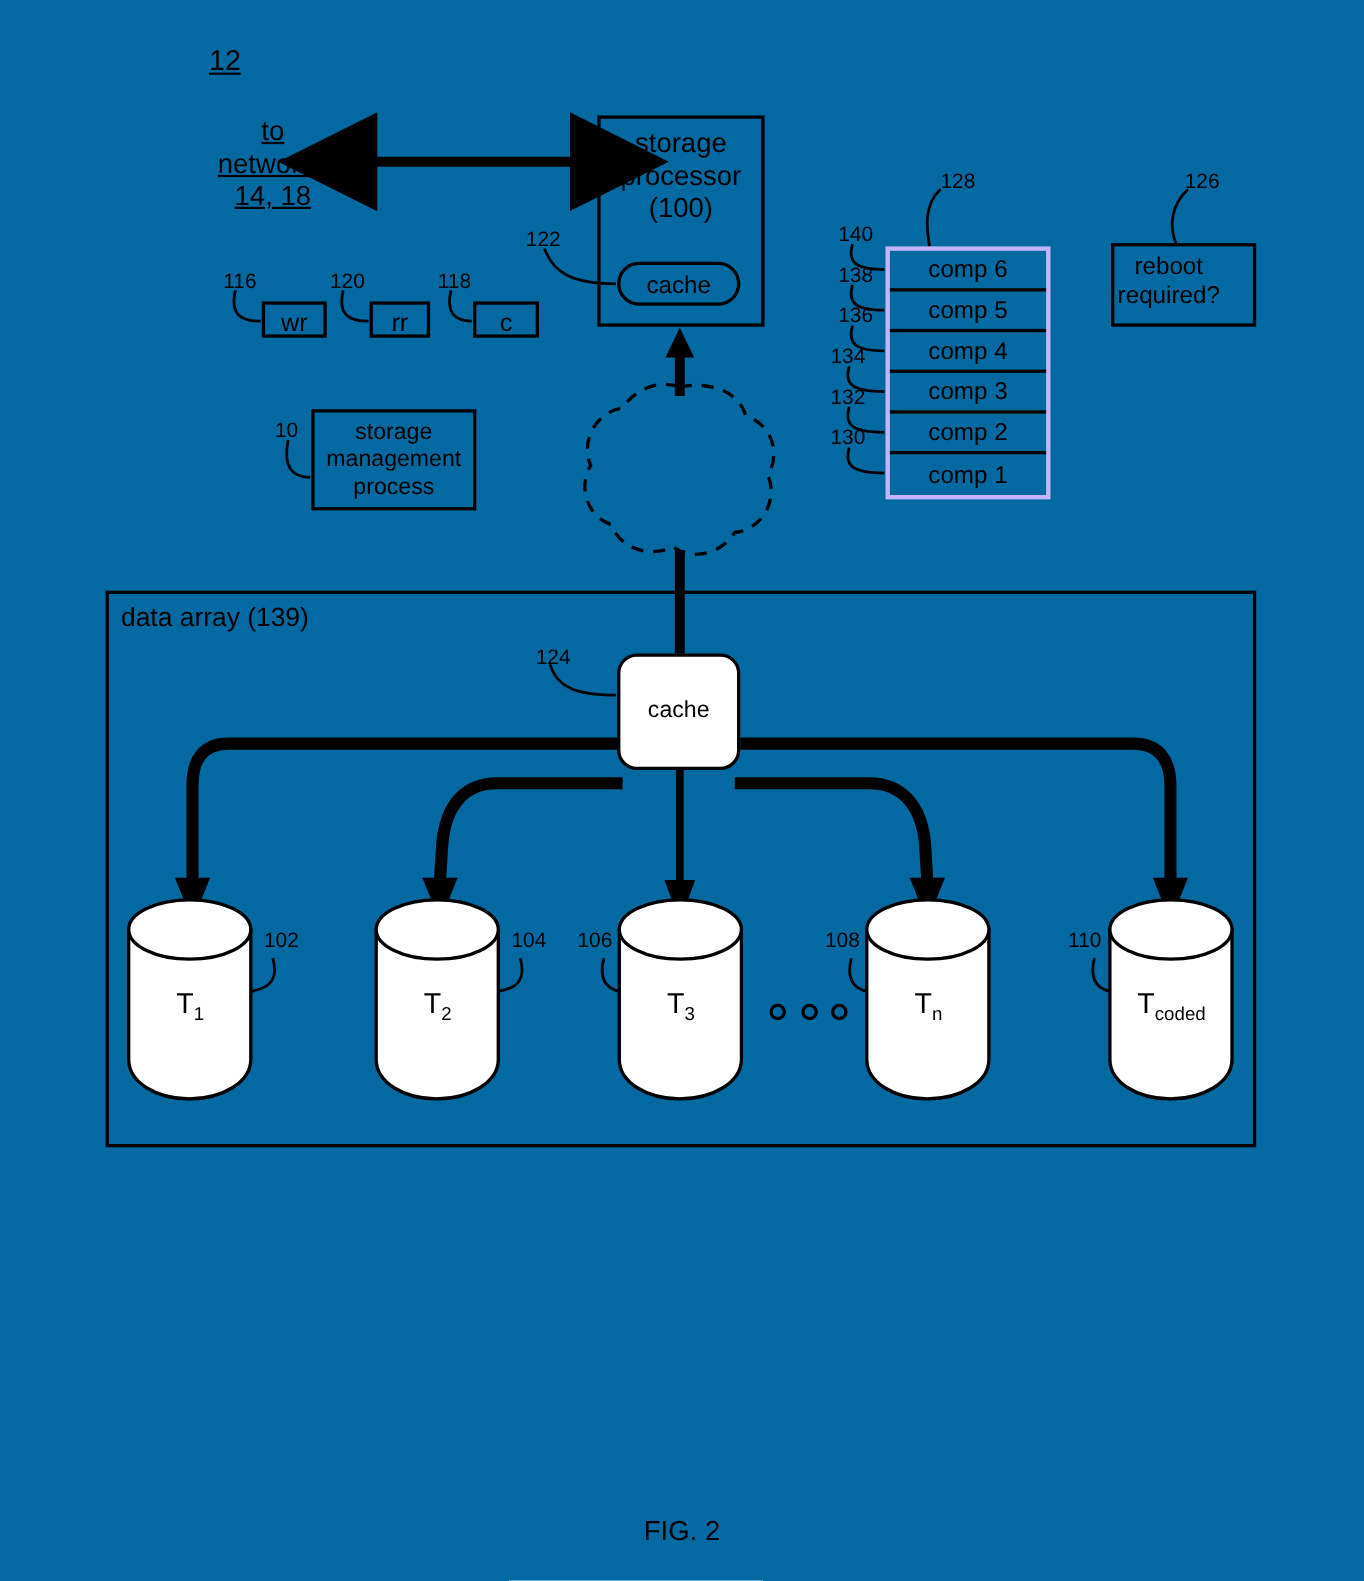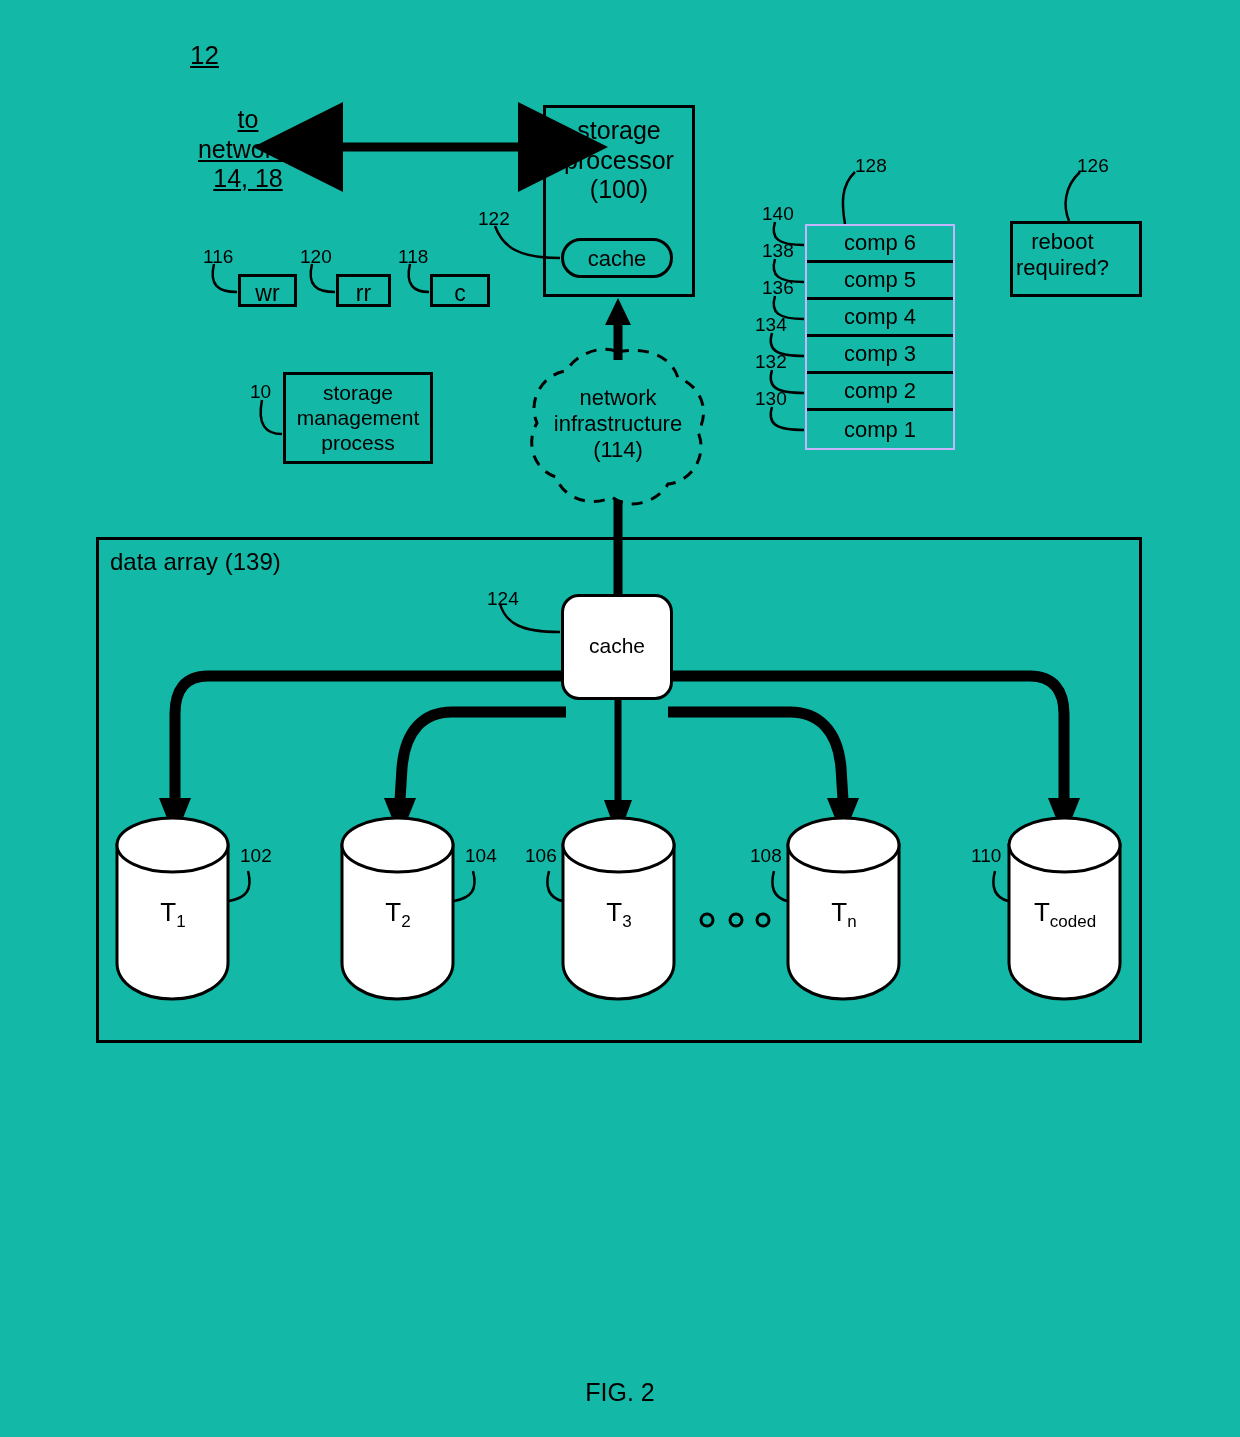--- a/index.html
+++ b/index.html
@@ -8,21 +8,21 @@
     background: #ffffff;
   }
   body {
     font-family: "Liberation Sans", sans-serif;
     color: #000000;
   }
   #page {
     position: relative;
     width: 1240px;
     height: 1437px;
-    background: #14b8a6;
+    background: #0369a1;
     overflow: hidden;
   }
   .abs { position: absolute; }
   svg.layer {
     position: absolute;
     left: 0; top: 0;
     width: 1240px;
     height: 1437px;
     pointer-events: none;
   }
@@ -122,21 +122,21 @@
   #cloud-label {
     left: 528px; top: 385px;
     width: 180px;
     font-size: 22px;
   }
 
   
   #comp-stack {
     left: 805px; top: 224px;
     width: 150px;
-    border: 2px solid #c4b5fd;
+    border: 4px solid #c4b5fd;
     box-sizing: border-box;
   }
   .comp-row {
     height: 37px;
     border-bottom: 3px solid #000;
     display: flex;
     align-items: center;
     justify-content: center;
     font-size: 22px;
     box-sizing: border-box;
@@ -364,23 +364,20 @@
     <div class="small-box-label">c</div>
   </div>
   <div class="txt ref-small" id="ref-118">118</div>
 
   <div class="abs" id="smp-box"></div>
   <div class="txt" id="smp-label">storage
 management
 process</div>
   <div class="txt ref-small" id="ref-10">10</div>
 
-  <div class="txt" id="cloud-label">network
-infrastructure
-(114)</div>
 
   <div class="abs" id="comp-stack">
     <div class="comp-row">comp 6</div>
     <div class="comp-row">comp 5</div>
     <div class="comp-row">comp 4</div>
     <div class="comp-row">comp 3</div>
     <div class="comp-row">comp 2</div>
     <div class="comp-row">comp 1</div>
   </div>
   <div class="txt ref-comp" id="ref-128">128</div>

